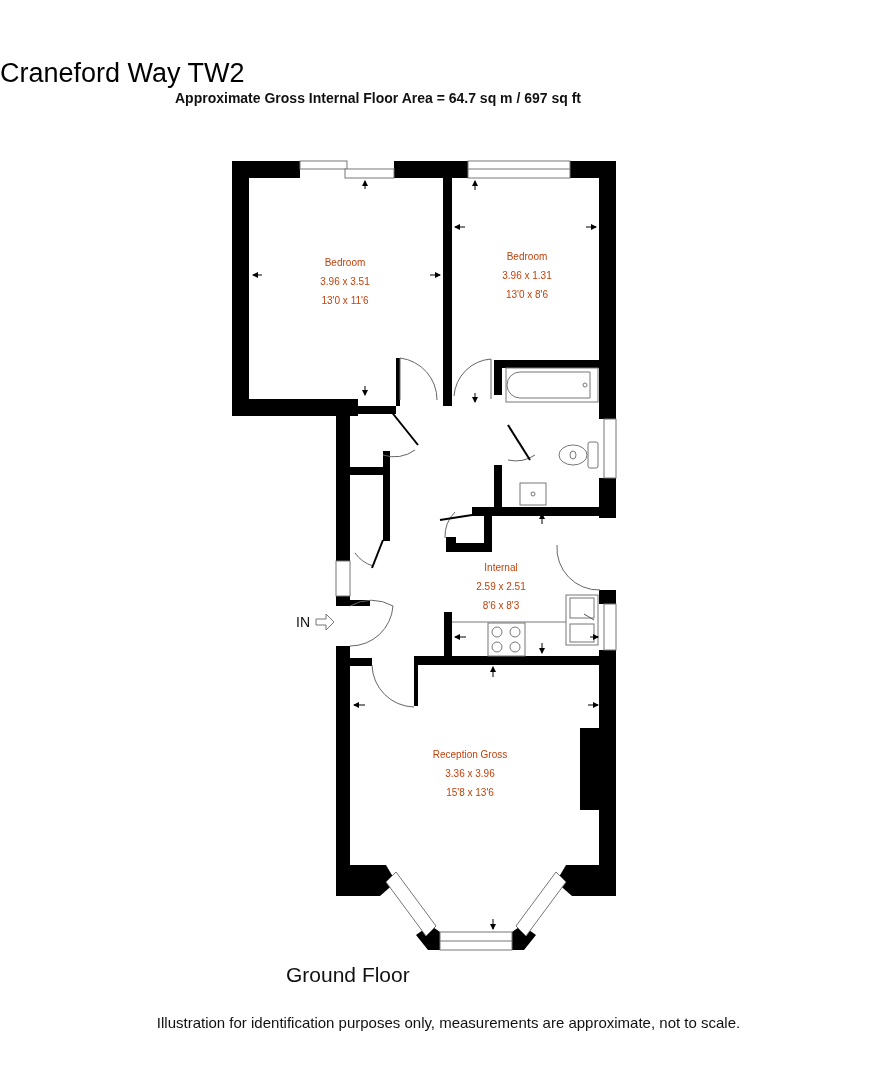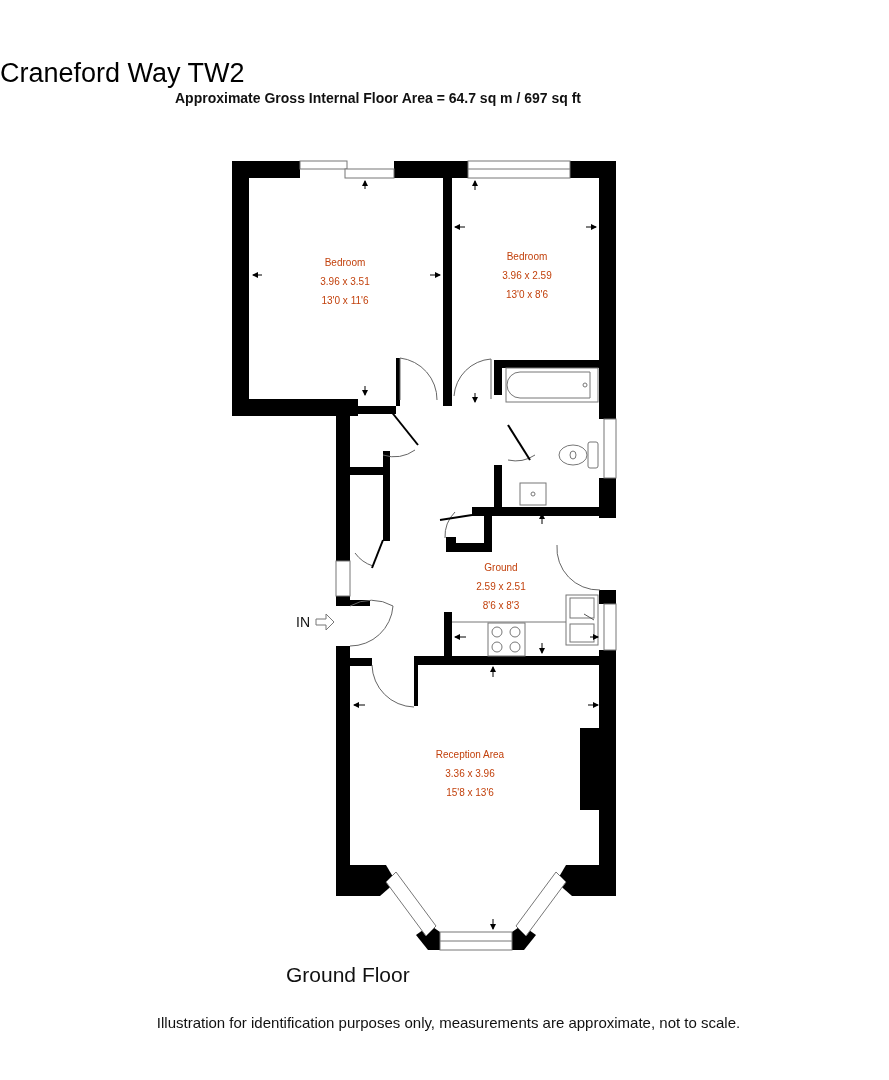--- a/index.html
+++ b/index.html
@@ -160,31 +160,31 @@
 </svg>
 
 <div class="room-label" style="left:270px;top:253px;width:150px;">
   <div>Bedroom</div>
   <div>3.96 x 3.51</div>
   <div>13'0 x 11'6</div>
 </div>
 
 <div class="room-label" style="left:452px;top:247px;width:150px;">
   <div>Bedroom</div>
-  <div>3.96 x 2.59</div>
+  <div>3.96 x 1.31</div>
   <div>13'0 x 8'6</div>
 </div>
 
 <div class="room-label" style="left:426px;top:558px;width:150px;">
-  <div>Ground</div>
+  <div>Internal</div>
   <div>2.59 x 2.51</div>
   <div>8'6 x 8'3</div>
 </div>
 
 <div class="room-label" style="left:395px;top:745px;width:150px;">
-  <div>Reception Area</div>
+  <div>Reception Gross</div>
   <div>3.36 x 3.96</div>
   <div>15'8 x 13'6</div>
 </div>
 
 <div class="in-label">IN</div>
 <div class="floor-label">Ground Floor</div>
 <div class="disclaimer">Illustration for identification purposes only, measurements are approximate, not to scale.</div>
 
 </body></html>

